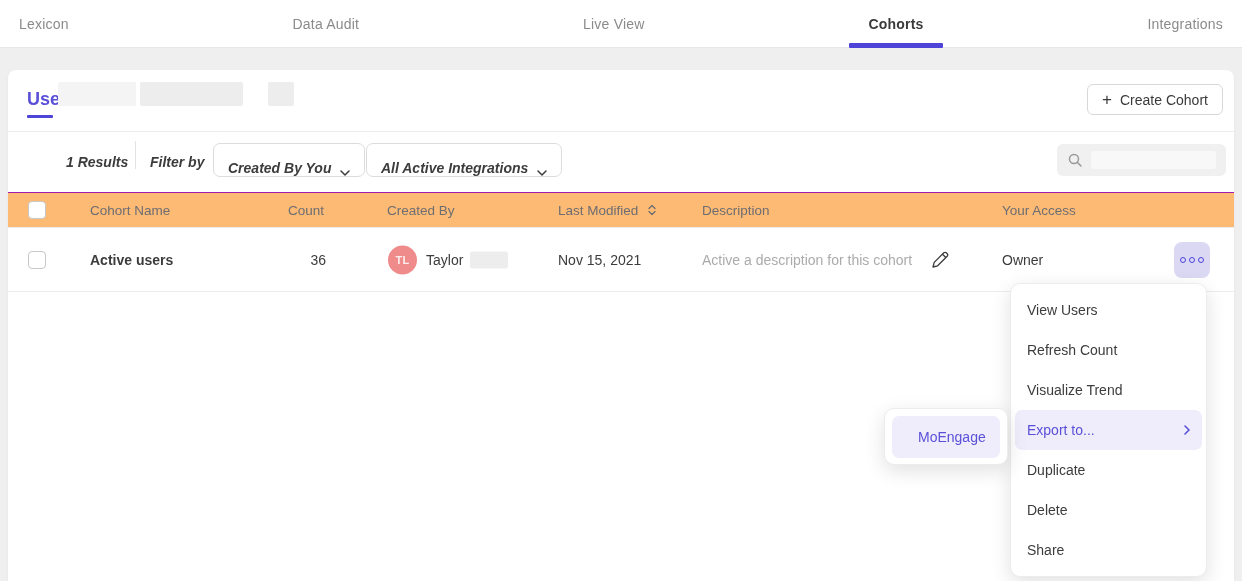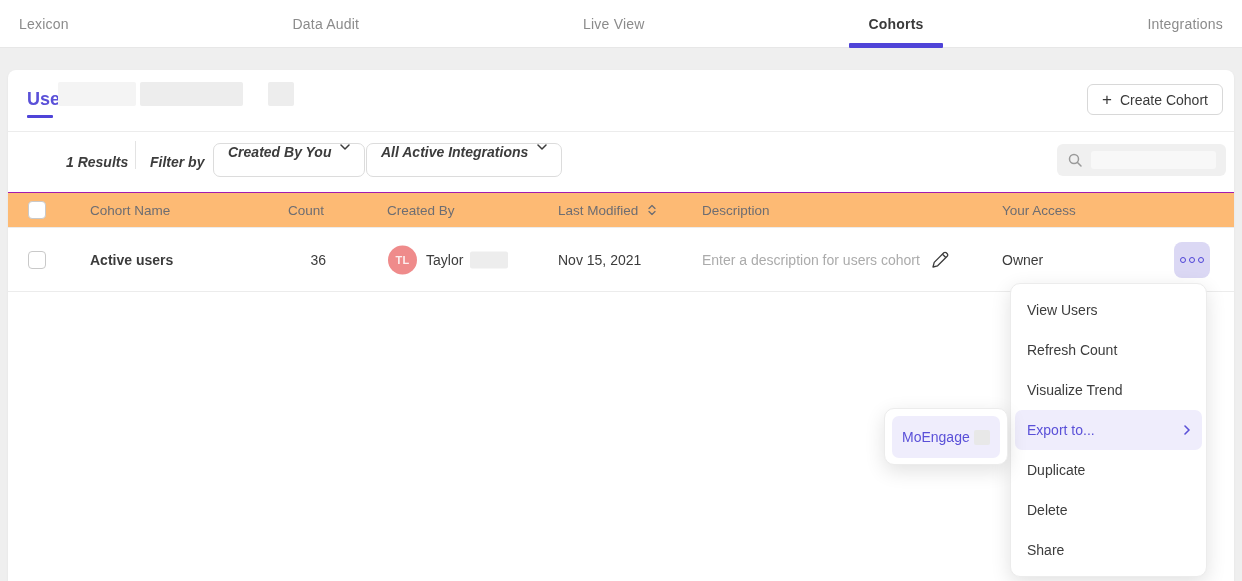--- a/index.html
+++ b/index.html
@@ -31,21 +31,21 @@
                 border:1px solid #d8d8d8; border-radius:6px; display:flex; align-items:center; justify-content:center;
                 gap:8px; font-size:14px; color:#3a3a3a; cursor:pointer; }
   .create-btn .plus { font-size:17px; line-height:1; color:#3a3a3a; font-weight:400; }
 
   
   .filter-bar { position:absolute; left:4px; top:62px; width:100%; height:60px;font-style:italic; }
   .results { position:absolute; left:54px; top:22px; font-size:14px; font-weight:700; color:#3c3c3c; }
   .vdivider { position:absolute; left:123px; top:9px; width:1px; height:28px; background:#e3e3e3; }
   .filter-by { position:absolute; left:138px; top:22px; font-size:14px; font-weight:700; color:#3c3c3c; }
   .dd { position:absolute; top:11px; height:34px; border:1px solid #dcdcdc; border-radius:7px; background:#fff;
-        display:flex; align-items:flex-start; gap:9px; padding:0 14px; font-size:14px; font-weight:700; color:#3c3c3c; cursor:pointer; }
+        display:flex; align-items:flex-end; gap:9px; padding:0 14px; font-size:14px; font-weight:700; color:#3c3c3c; cursor:pointer; }
   .dd1 { left:201px; }
   .dd2 { left:354px; }
   .chev { width:10px; height:6px; display:inline-block; }
   .search { position:absolute; left:1045px; top:12px; width:169px; height:32px; background:#f0f0f0;
             border-radius:6px; display:flex; align-items:center; padding:0 10px; cursor:text; }
   .search .blob { flex:1; height:18px; margin-left:8px; background:#f8f8f8; border-radius:3px; }
 
   
   .thead { position:absolute; left:0; top:122px; width:100%; height:36px; background:#fdba74;
            border-top:1px solid #a21caf; border-bottom:1px solid #ececec; font-size:13.5px; color:#6d6d72; }
@@ -77,21 +77,21 @@
   .menu .item { position:relative; height:40px; display:flex; align-items:center; padding:0 12px;
                 font-size:14px; color:#3c3c3c; border-radius:7px; cursor:pointer; }
   .menu .item.hl { background:#efedfc; color:#5a50d8; }
   .menu .item .right-chev { position:absolute; right:12px; }
 
   
   .submenu { position:absolute; left:884px; top:408px; width:124px; height:57px; background:#fff;
              border:1px solid #ececec; border-radius:10px; box-shadow:0 6px 20px rgba(0,0,0,.12);
              padding:7px; z-index:21; }
   .submenu .item { height:42px; background:#efedfc; border-radius:7px; display:flex; align-items:center;
-                   padding:0 10px; font-size:14px; color:#5a50d8; cursor:pointer; }
+                   padding:0 26px; font-size:14px; color:#5a50d8; cursor:pointer; }
   .submenu .item .redact { width:34px; height:15px; margin-left:4px; background:#e8e8e8; }
 </style>
 </head>
 <body>
 
 <div class="stage">
 
   <div class="topnav">
     <div class="tab">Lexicon</div>
     <div class="tab">Data Audit</div>
@@ -161,21 +161,21 @@
     </div>
 
     <div class="trow">
       <span class="checkbox"></span>
       <span class="cohort-name">Active users</span>
       <span class="count-val">36</span>
       <span class="avatar">TL</span>
       <span class="creator">Taylor</span>
       <span class="redact creator-redact"></span>
       <span class="col-mod">Nov 15, 2021</span>
-      <span class="desc-ph">Enter a description for users cohort</span>
+      <span class="desc-ph">Active a description for this cohort</span>
       <svg class="pencil" viewBox="0 0 22 22">
         <path d="M4 18l1.2-4.6L14.8 3.8c.7-.7 1.8-.7 2.5 0l.9.9c.7.7.7 1.8 0 2.5L8.6 16.8 4 18z" fill="none" stroke="#3c3c3c" stroke-width="1.3" stroke-linejoin="round"></path>
         <line x1="13.5" y1="5.2" x2="16.8" y2="8.5" stroke="#3c3c3c" stroke-width="1.3"></line>
       </svg>
       <span class="col-access">Owner</span>
       <span class="more-btn">
           <i></i>
           <i></i>
           <i></i>
         </span>

